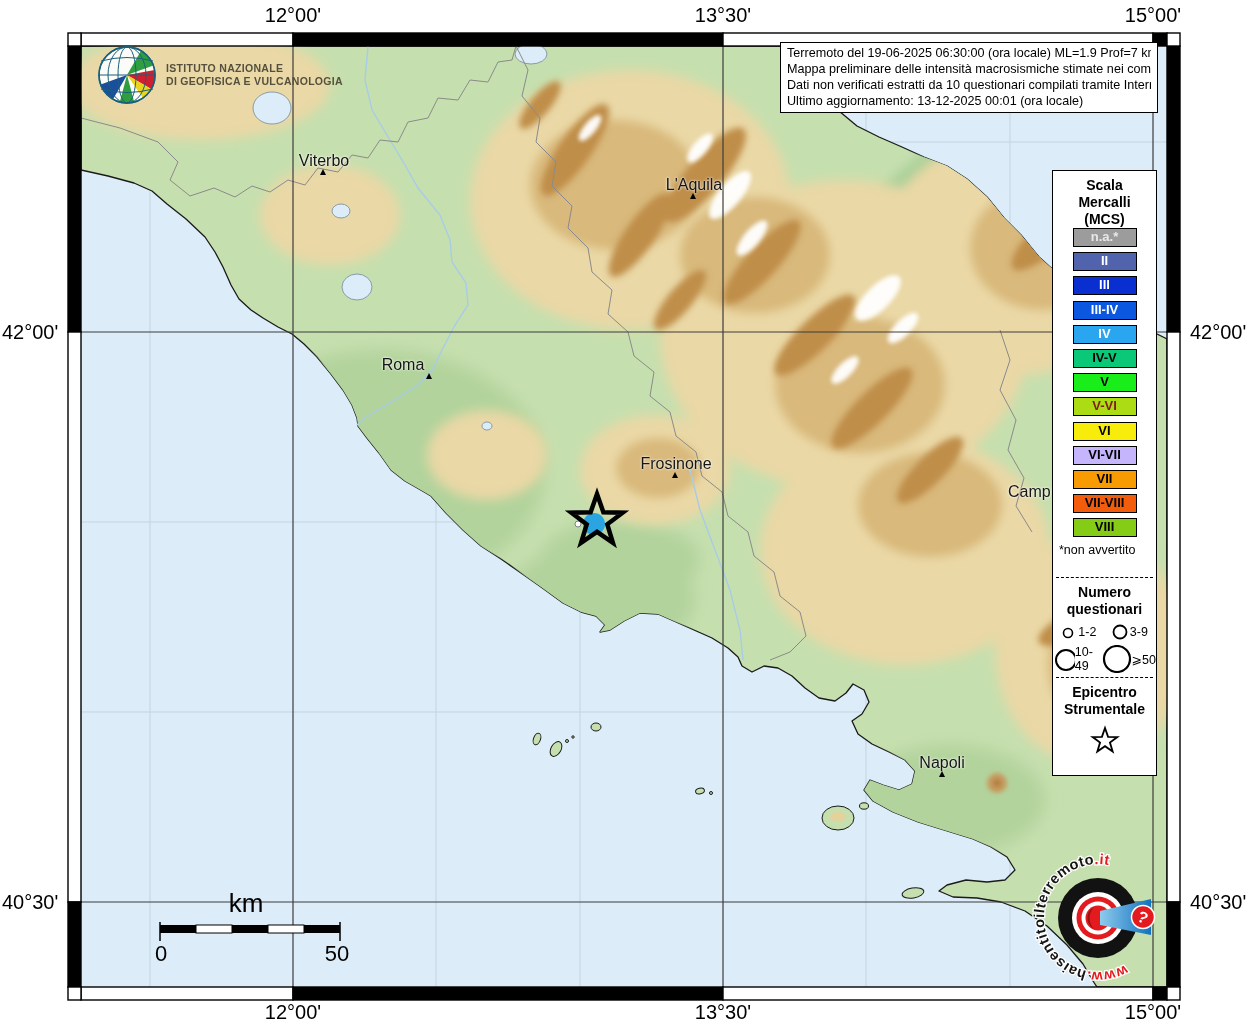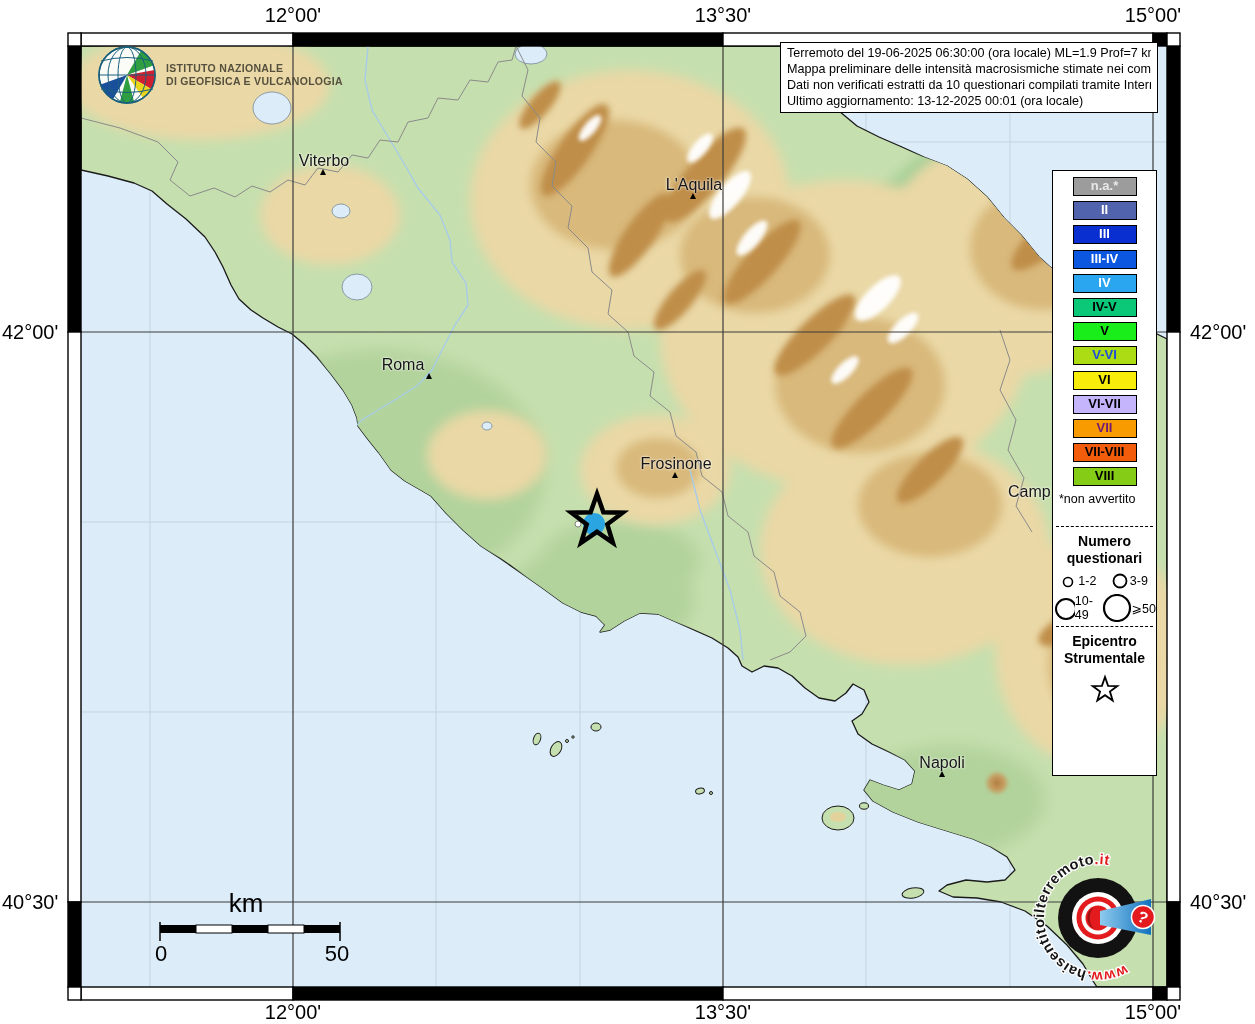--- a/index.html
+++ b/index.html
@@ -285,32 +285,37 @@
   </div>
 
   <div class="infobox">
     <div>Terremoto del 19-06-2025 06:30:00 (ora locale) ML=1.9 Prof=7 km</div>
     <div>Mappa preliminare delle intensità macrosismiche stimate nei comuni</div>
     <div>Dati non verificati estratti da 10 questionari compilati tramite Internet.</div>
     <div>Ultimo aggiornamento: 13-12-2025 00:01 (ora locale)</div>
   </div>
 
   <div class="legend">
+    <div class="lg-title">
+      <div>Scala</div>
+      <div>Mercalli</div>
+      <div>(MCS)</div>
+    </div>
     <div class="chips">
       <div class="chip" style="background: rgb(156, 156, 156); color: rgb(232, 232, 232);">n.a.*</div>
       <div class="chip" style="background: rgb(82, 99, 174); color: rgb(255, 255, 255);">II</div>
       <div class="chip" style="background: rgb(10, 47, 208); color: rgb(255, 255, 255);">III</div>
       <div class="chip" style="background: rgb(11, 87, 224); color: rgb(255, 255, 255);">III-IV</div>
       <div class="chip" style="background: rgb(42, 166, 240); color: rgb(255, 255, 255);">IV</div>
       <div class="chip" style="background: rgb(11, 200, 121); color: rgb(0, 0, 0);">IV-V</div>
       <div class="chip" style="background: rgb(26, 238, 26); color: rgb(0, 0, 0);">V</div>
-      <div class="chip" style="background: rgb(171, 220, 20); color: #1d4ed8;">V-VI</div>
+      <div class="chip" style="background: rgb(171, 220, 20); color: #7f1d1d;">V-VI</div>
       <div class="chip" style="background: rgb(248, 236, 10); color: rgb(0, 0, 0);">VI</div>
       <div class="chip" style="background: #c4b5fd; color: rgb(0, 0, 0);">VI-VII</div>
-      <div class="chip" style="background: rgb(248, 155, 0); color: #701a75;">VII</div>
+      <div class="chip" style="background: rgb(248, 155, 0); color: #000000;">VII</div>
       <div class="chip" style="background: rgb(242, 92, 10); color: rgb(0, 0, 0);">VII-VIII</div>
       <div class="chip" style="background: #84cc16; color: rgb(0, 0, 0);">VIII</div>
     </div>
     <div class="footnote">*non avvertito</div>
     <div class="divider"></div>
     <div class="lg-title">
       <div>Numero</div>
       <div>questionari</div>
     </div>
     <div class="qgrid">

